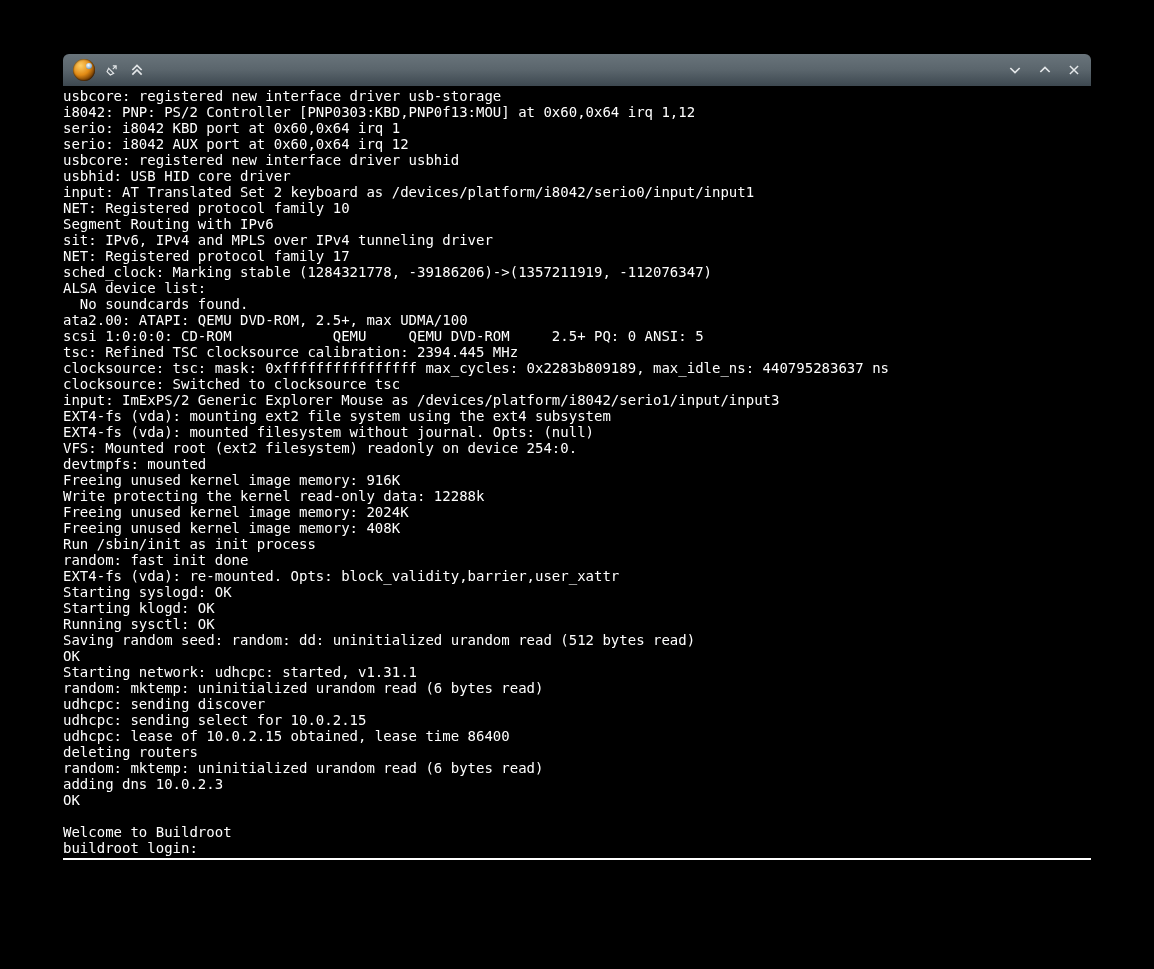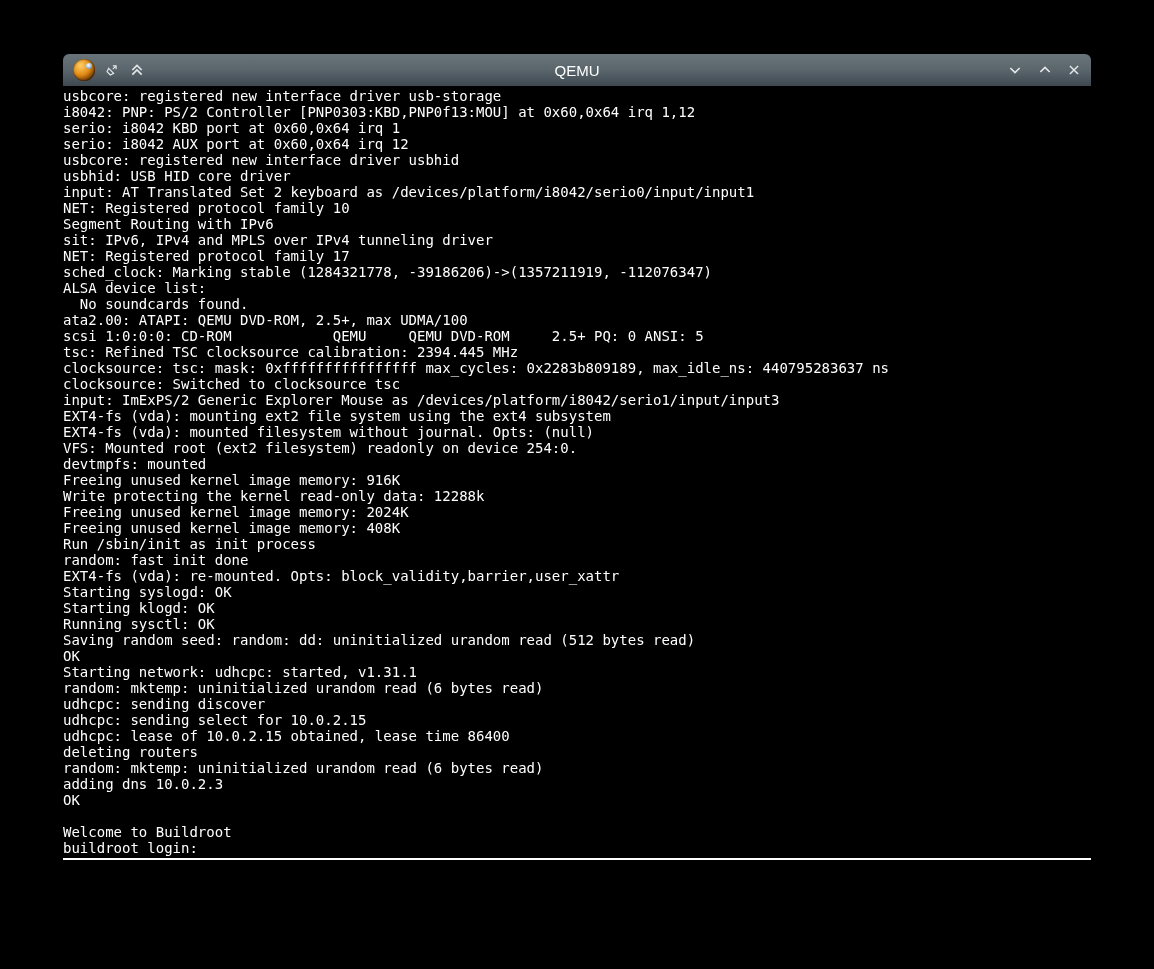--- a/index.html
+++ b/index.html
@@ -120,21 +120,20 @@
           <path d="M12 2 L12 10 M8 6 L12 2 L16 6 M6 14 L18 14 L16 20 L8 20 Z" transform="rotate(45 12 12)"></path>
         </svg>
       </span>
       <span class="tb-icon">
         <svg width="16" height="16" viewBox="0 0 24 24" fill="none" stroke="currentColor" stroke-width="2.5">
           <polyline points="5,12 12,5 19,12"></polyline>
           <polyline points="5,19 12,12 19,19"></polyline>
         </svg>
       </span>
     </div>
-    <div class="tb-title">QEMU</div>
     <div class="tb-right">
       <span class="tb-icon">
         <svg width="16" height="16" viewBox="0 0 24 24" fill="none" stroke="currentColor" stroke-width="2.5">
           <polyline points="5,9 12,16 19,9"></polyline>
         </svg>
       </span>
       <span class="tb-icon">
         <svg width="16" height="16" viewBox="0 0 24 24" fill="none" stroke="currentColor" stroke-width="2.5">
           <polyline points="5,15 12,8 19,15"></polyline>
         </svg>

